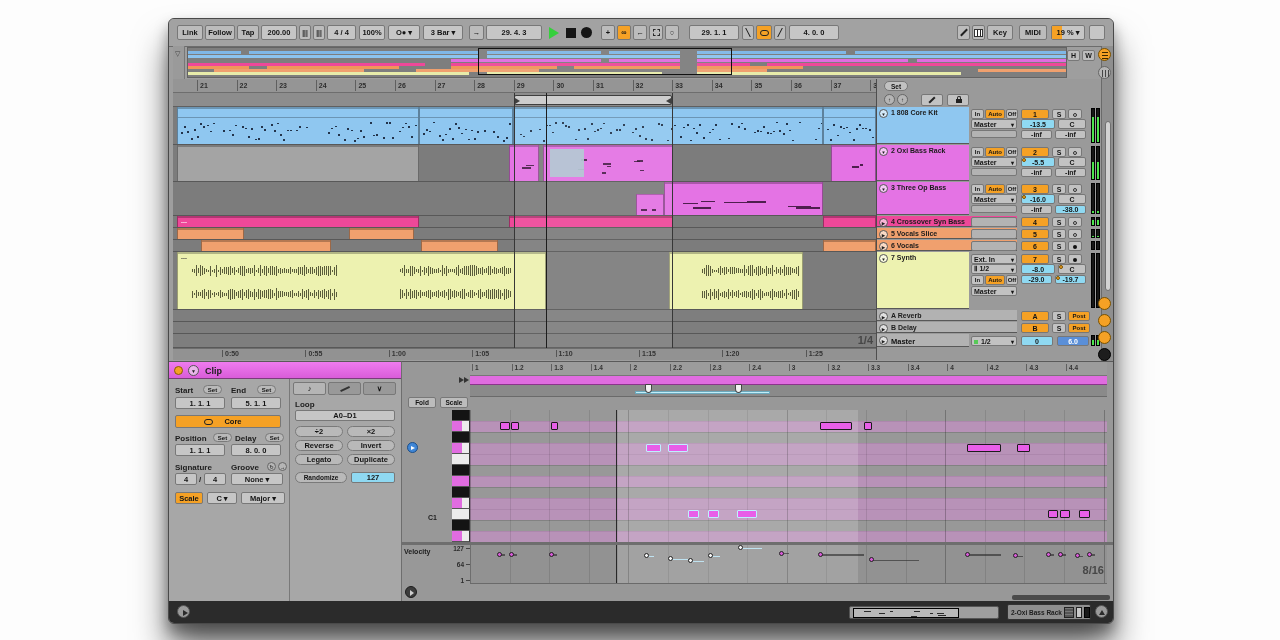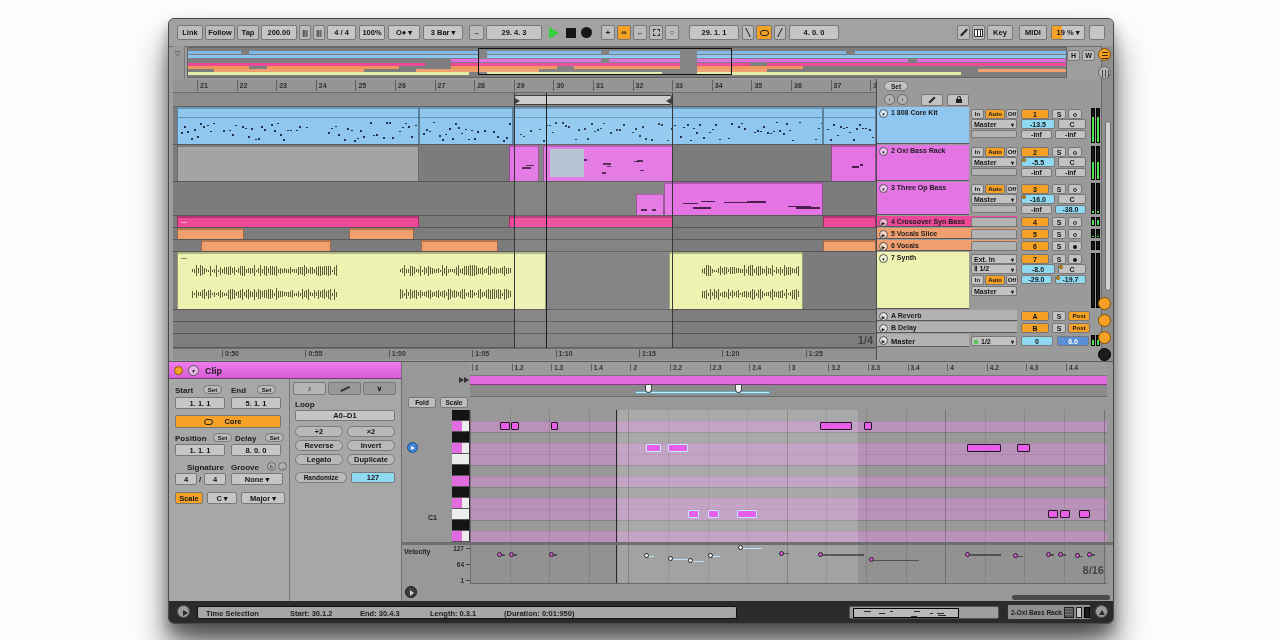--- a/index.html
+++ b/index.html
@@ -1065,21 +1065,21 @@
       <span style="margin-left:10px">Core</span>
     </div>
 
     <div class="lbl" style="left:6px;top:72px">Position</div>
     <div class="v pill" style="left:44px;top:71px;width:19px;height:9px;font-size:6px">Set</div>
     <div class="lbl" style="left:66px;top:72px">Delay</div>
     <div class="v pill" style="left:96px;top:71px;width:19px;height:9px;font-size:6px">Set</div>
     <div class="v" style="left:6px;top:82px;width:50px;height:12px">1. 1. 1</div>
     <div class="v" style="left:62px;top:82px;width:50px;height:12px">8. 0. 0</div>
 
-    <div class="lbl" style="left:18px;top:101px">Signature</div>
+    <div class="lbl" style="left:6px;top:101px">Signature</div>
     <div class="lbl" style="left:62px;top:101px">Groove</div>
     <div class="abs" style="left:98px;top:100px;width:9px;height:9px;border-radius:50%;background:#b5b5b5;border:1px solid #666;font-size:5px;text-align:center;line-height:9px">↻</div>
     <div class="abs" style="left:109px;top:100px;width:9px;height:9px;border-radius:50%;background:#b5b5b5;border:1px solid #666;font-size:5px;text-align:center;line-height:9px">→</div>
     <div class="v" style="left:6px;top:111px;width:22px;height:12px">4</div>
     <div class="lbl" style="left:30px;top:113px">/</div>
     <div class="v" style="left:35px;top:111px;width:22px;height:12px">4</div>
     <div class="v" style="left:62px;top:111px;width:52px;height:12px">
           <span>None</span>
           <span>▾</span>
         </div>
@@ -1265,27 +1265,20 @@
         <div style="position: absolute; box-sizing: border-box; left: 675px; top: 193.819px; width: 6px; height: 1.2px; background: rgba(40, 40, 40, 0.6);"></div>
         <div style="position: absolute; box-sizing: border-box; left: 672.5px; top: 191.319px; width: 5px; height: 5px; border-radius: 50%; background: rgb(216, 90, 216); border: 1px solid rgb(34, 34, 34);"></div>
         <div style="position: absolute; box-sizing: border-box; left: 687px; top: 192.441px; width: 6px; height: 1.2px; background: rgba(40, 40, 40, 0.6);"></div>
         <div style="position: absolute; box-sizing: border-box; left: 684.5px; top: 189.941px; width: 5px; height: 5px; border-radius: 50%; background: rgb(216, 90, 216); border: 1px solid rgb(34, 34, 34);"></div>
       </div>
 
   <div id="statusbar">
     <div class="abs" style="left:8px;top:4px;width:13px;height:13px;border-radius:50%;background:#9b9b9b;border:1px solid #555">
       <div class="abs" style="left:4.5px;top:3.5px;width:0;height:0;border-top:3px solid transparent;border-bottom:3px solid transparent;border-left:5px solid #2a2a2a"></div>
     </div>
-    <div class="abs" style="left:28px;top:5px;width:540px;height:13px;background:#a6a6a6;border:1px solid #111;border-radius:2px">
-      <span class="lbl" style="left:8px;top:2px;font-size:7.5px">Time Selection</span>
-      <span class="lbl" style="left:92px;top:2px;font-size:7.5px">Start: 30.1.2</span>
-      <span class="lbl" style="left:162px;top:2px;font-size:7.5px">End: 30.4.3</span>
-      <span class="lbl" style="left:232px;top:2px;font-size:7.5px">Length: 0.3.1</span>
-      <span class="lbl" style="left:306px;top:2px;font-size:7.5px">(Duration: 0:01:950)</span>
-    </div>
     <div class="abs" style="left:680px;top:5px;width:150px;height:13px;background:#9e9e9e;border:1px solid #555;border-radius:2px">
       <div id="minimap" class="abs" style="left:3px;top:0.5px;width:106px;height:10.5px;background:#b9b9b9;border:1.5px solid #000">
             <div style="position: absolute; box-sizing: border-box; left: 10.1811px; top: 2.61394px; width: 6.60577px; height: 1px; background: rgb(42, 42, 42);"></div>
             <div style="position: absolute; box-sizing: border-box; left: 84.265px; top: 6.94087px; width: 3.91139px; height: 1px; background: rgb(42, 42, 42);"></div>
             <div style="position: absolute; box-sizing: border-box; left: 76.3581px; top: 4.75391px; width: 3.14988px; height: 1px; background: rgb(42, 42, 42);"></div>
             <div style="position: absolute; box-sizing: border-box; left: 24.7939px; top: 4.55306px; width: 6.40458px; height: 1px; background: rgb(42, 42, 42);"></div>
             <div style="position: absolute; box-sizing: border-box; left: 59.9055px; top: 2.83832px; width: 5.75881px; height: 1px; background: rgb(42, 42, 42);"></div>
             <div style="position: absolute; box-sizing: border-box; left: 36.0265px; top: 2.1097px; width: 3.29591px; height: 1px; background: rgb(42, 42, 42);"></div>
             <div style="position: absolute; box-sizing: border-box; left: 83.49px; top: 4.86718px; width: 6.09922px; height: 1px; background: rgb(42, 42, 42);"></div>
             <div style="position: absolute; box-sizing: border-box; left: 56.6295px; top: 7.61078px; width: 6.25206px; height: 1px; background: rgb(42, 42, 42);"></div>

